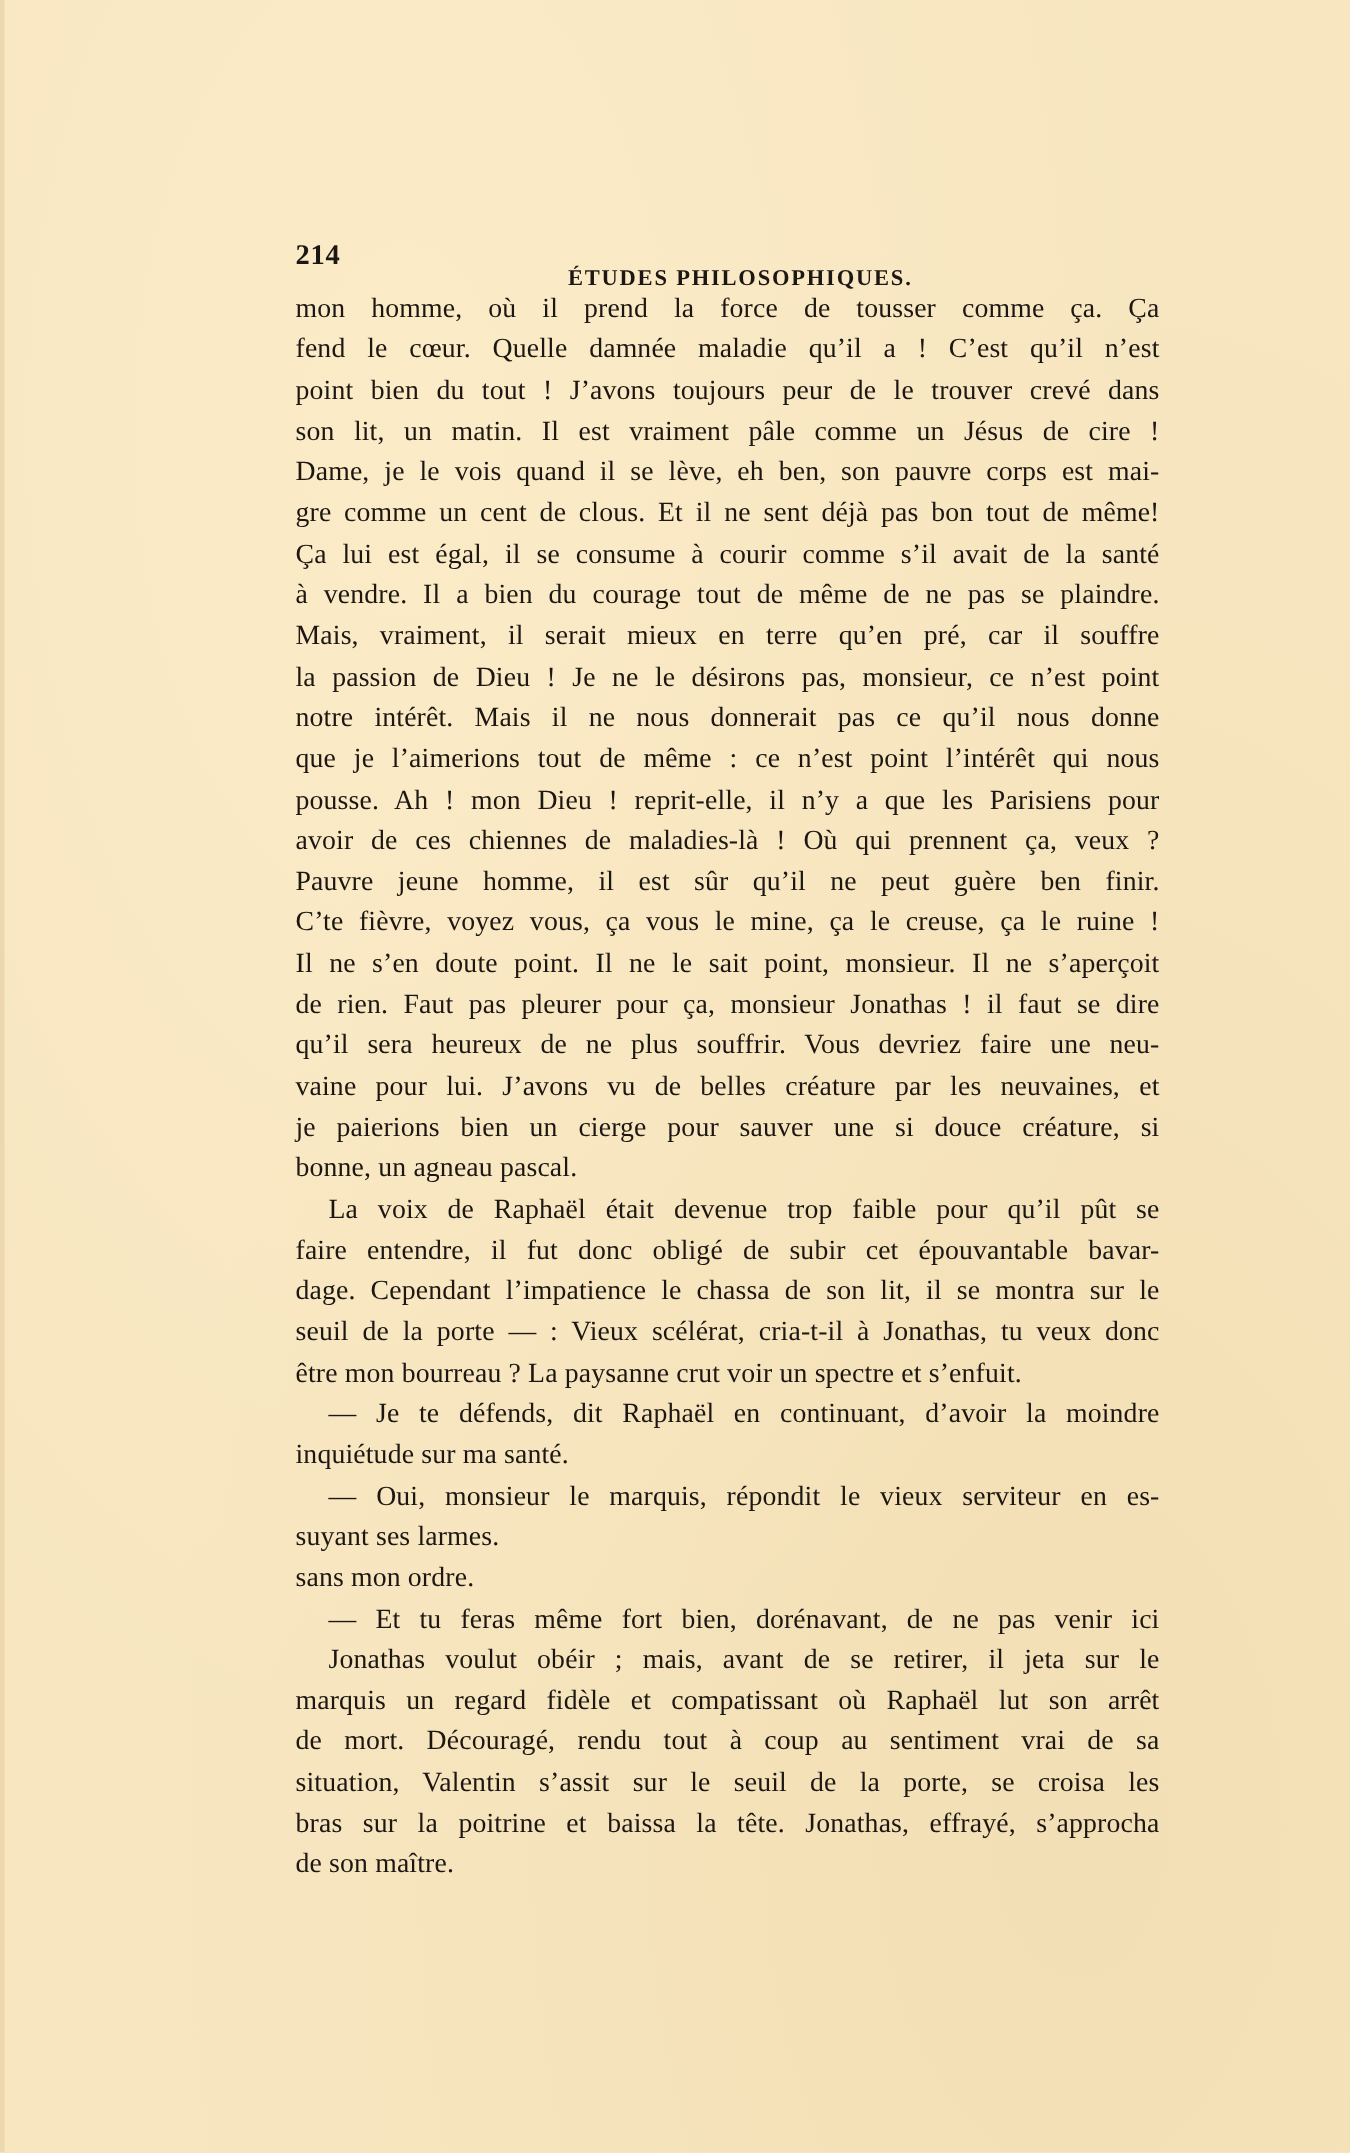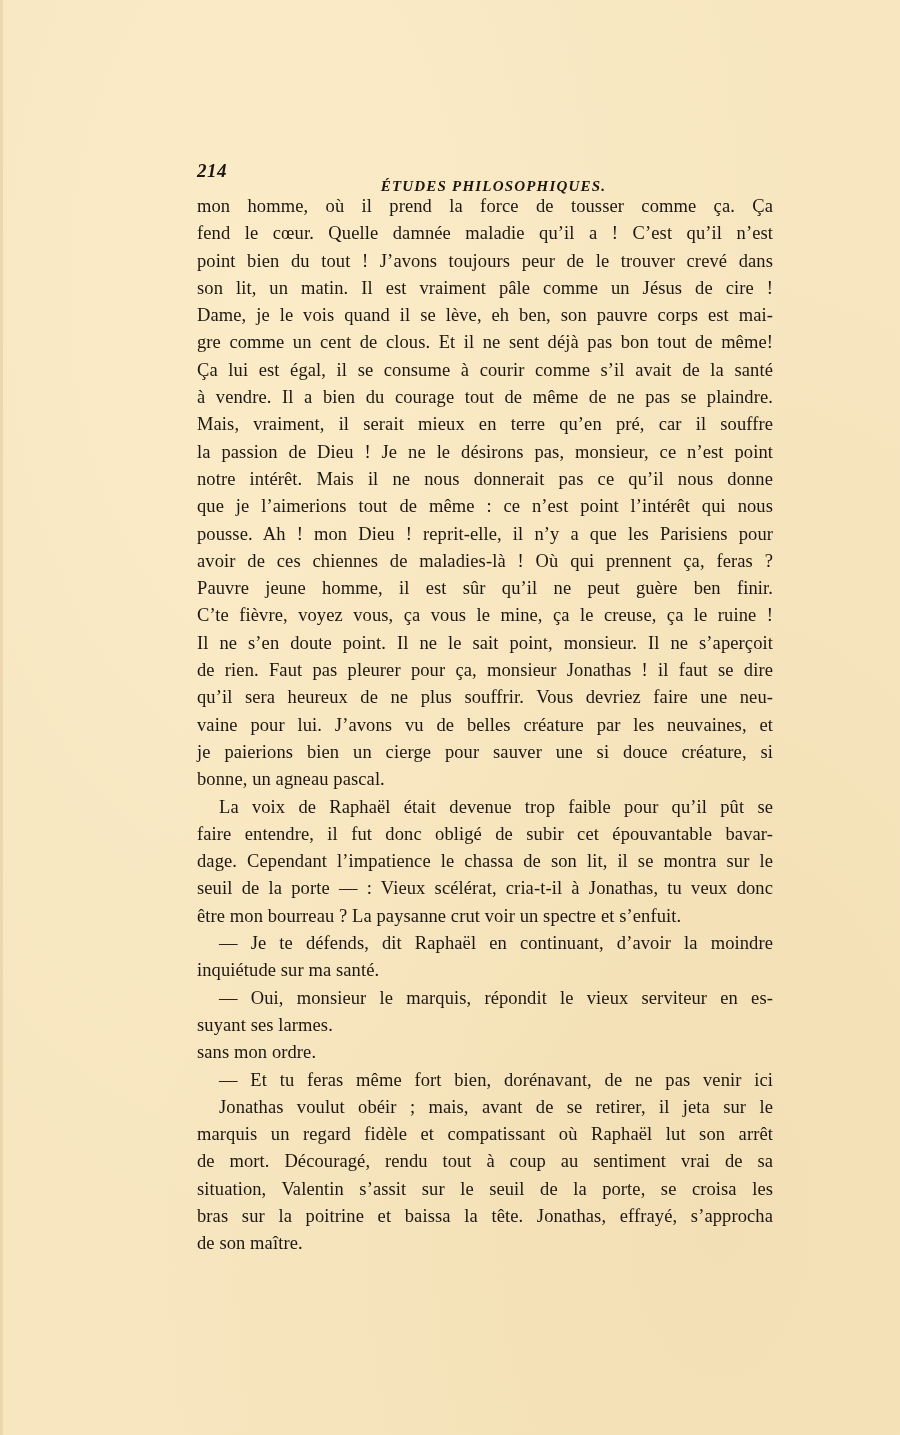--- a/index.html
+++ b/index.html
@@ -16,21 +16,21 @@
     background:
       radial-gradient(ellipse at 30% 20%, rgba(255,240,205,0.5), rgba(0,0,0,0) 60%),
       radial-gradient(ellipse at 80% 85%, rgba(235,210,160,0.35), rgba(0,0,0,0) 60%),
       #f7e6c0;
   }
   .page-edge-left {
     position: absolute; left: 0; top: 0; bottom: 0; width: 3px;
     background: #ecd7ae;
   }
   .running-head {
-    position: absolute; left: 197px; top: 160px; width: 575px; height: 24px; font-style: italic;
+    position: absolute; left: 197px; top: 160px; width: 575px; height: 24px;
   }
   .page-number {
     position: absolute; left: 0; top: 0;
     font-size: 19px; font-weight: bold; letter-spacing: 0.5px;
   }
   .running-title {
     position: absolute; left: 0; right: 0; top: 2px; text-align: center;
     font-size: 15px; font-weight: bold; letter-spacing: 1.2px;
     padding-left: 18px;
     margin-top: 16px;
@@ -68,21 +68,21 @@
       <div class="line">son lit, un matin. Il est vraiment pâle comme un Jésus de cire !</div>
       <div class="line">Dame, je le vois quand il se lève, eh ben, son pauvre corps est mai-</div>
       <div class="line">gre comme un cent de clous. Et il ne sent déjà pas bon tout de même!</div>
       <div class="line">Ça lui est égal, il se consume à courir comme s’il avait de la santé</div>
       <div class="line">à vendre. Il a bien du courage tout de même de ne pas se plaindre.</div>
       <div class="line">Mais, vraiment, il serait mieux en terre qu’en pré, car il souffre</div>
       <div class="line">la passion de Dieu ! Je ne le désirons pas, monsieur, ce n’est point</div>
       <div class="line">notre intérêt. Mais il ne nous donnerait pas ce qu’il nous donne</div>
       <div class="line">que je l’aimerions tout de même : ce n’est point l’intérêt qui nous</div>
       <div class="line">pousse. Ah ! mon Dieu ! reprit-elle, il n’y a que les Parisiens pour</div>
-      <div class="line">avoir de ces chiennes de maladies-là ! Où qui prennent ça, feras ?</div>
+      <div class="line">avoir de ces chiennes de maladies-là ! Où qui prennent ça, veux ?</div>
       <div class="line">Pauvre jeune homme, il est sûr qu’il ne peut guère ben finir.</div>
       <div class="line">C’te fièvre, voyez vous, ça vous le mine, ça le creuse, ça le ruine !</div>
       <div class="line">Il ne s’en doute point. Il ne le sait point, monsieur. Il ne s’aperçoit</div>
       <div class="line">de rien. Faut pas pleurer pour ça, monsieur Jonathas ! il faut se dire</div>
       <div class="line">qu’il sera heureux de ne plus souffrir. Vous devriez faire une neu-</div>
       <div class="line">vaine pour lui. J’avons vu de belles créature par les neuvaines, et</div>
       <div class="line">je paierions bien un cierge pour sauver une si douce créature, si</div>
       <div class="line last">bonne, un agneau pascal.</div>
     </div>
     <div>

